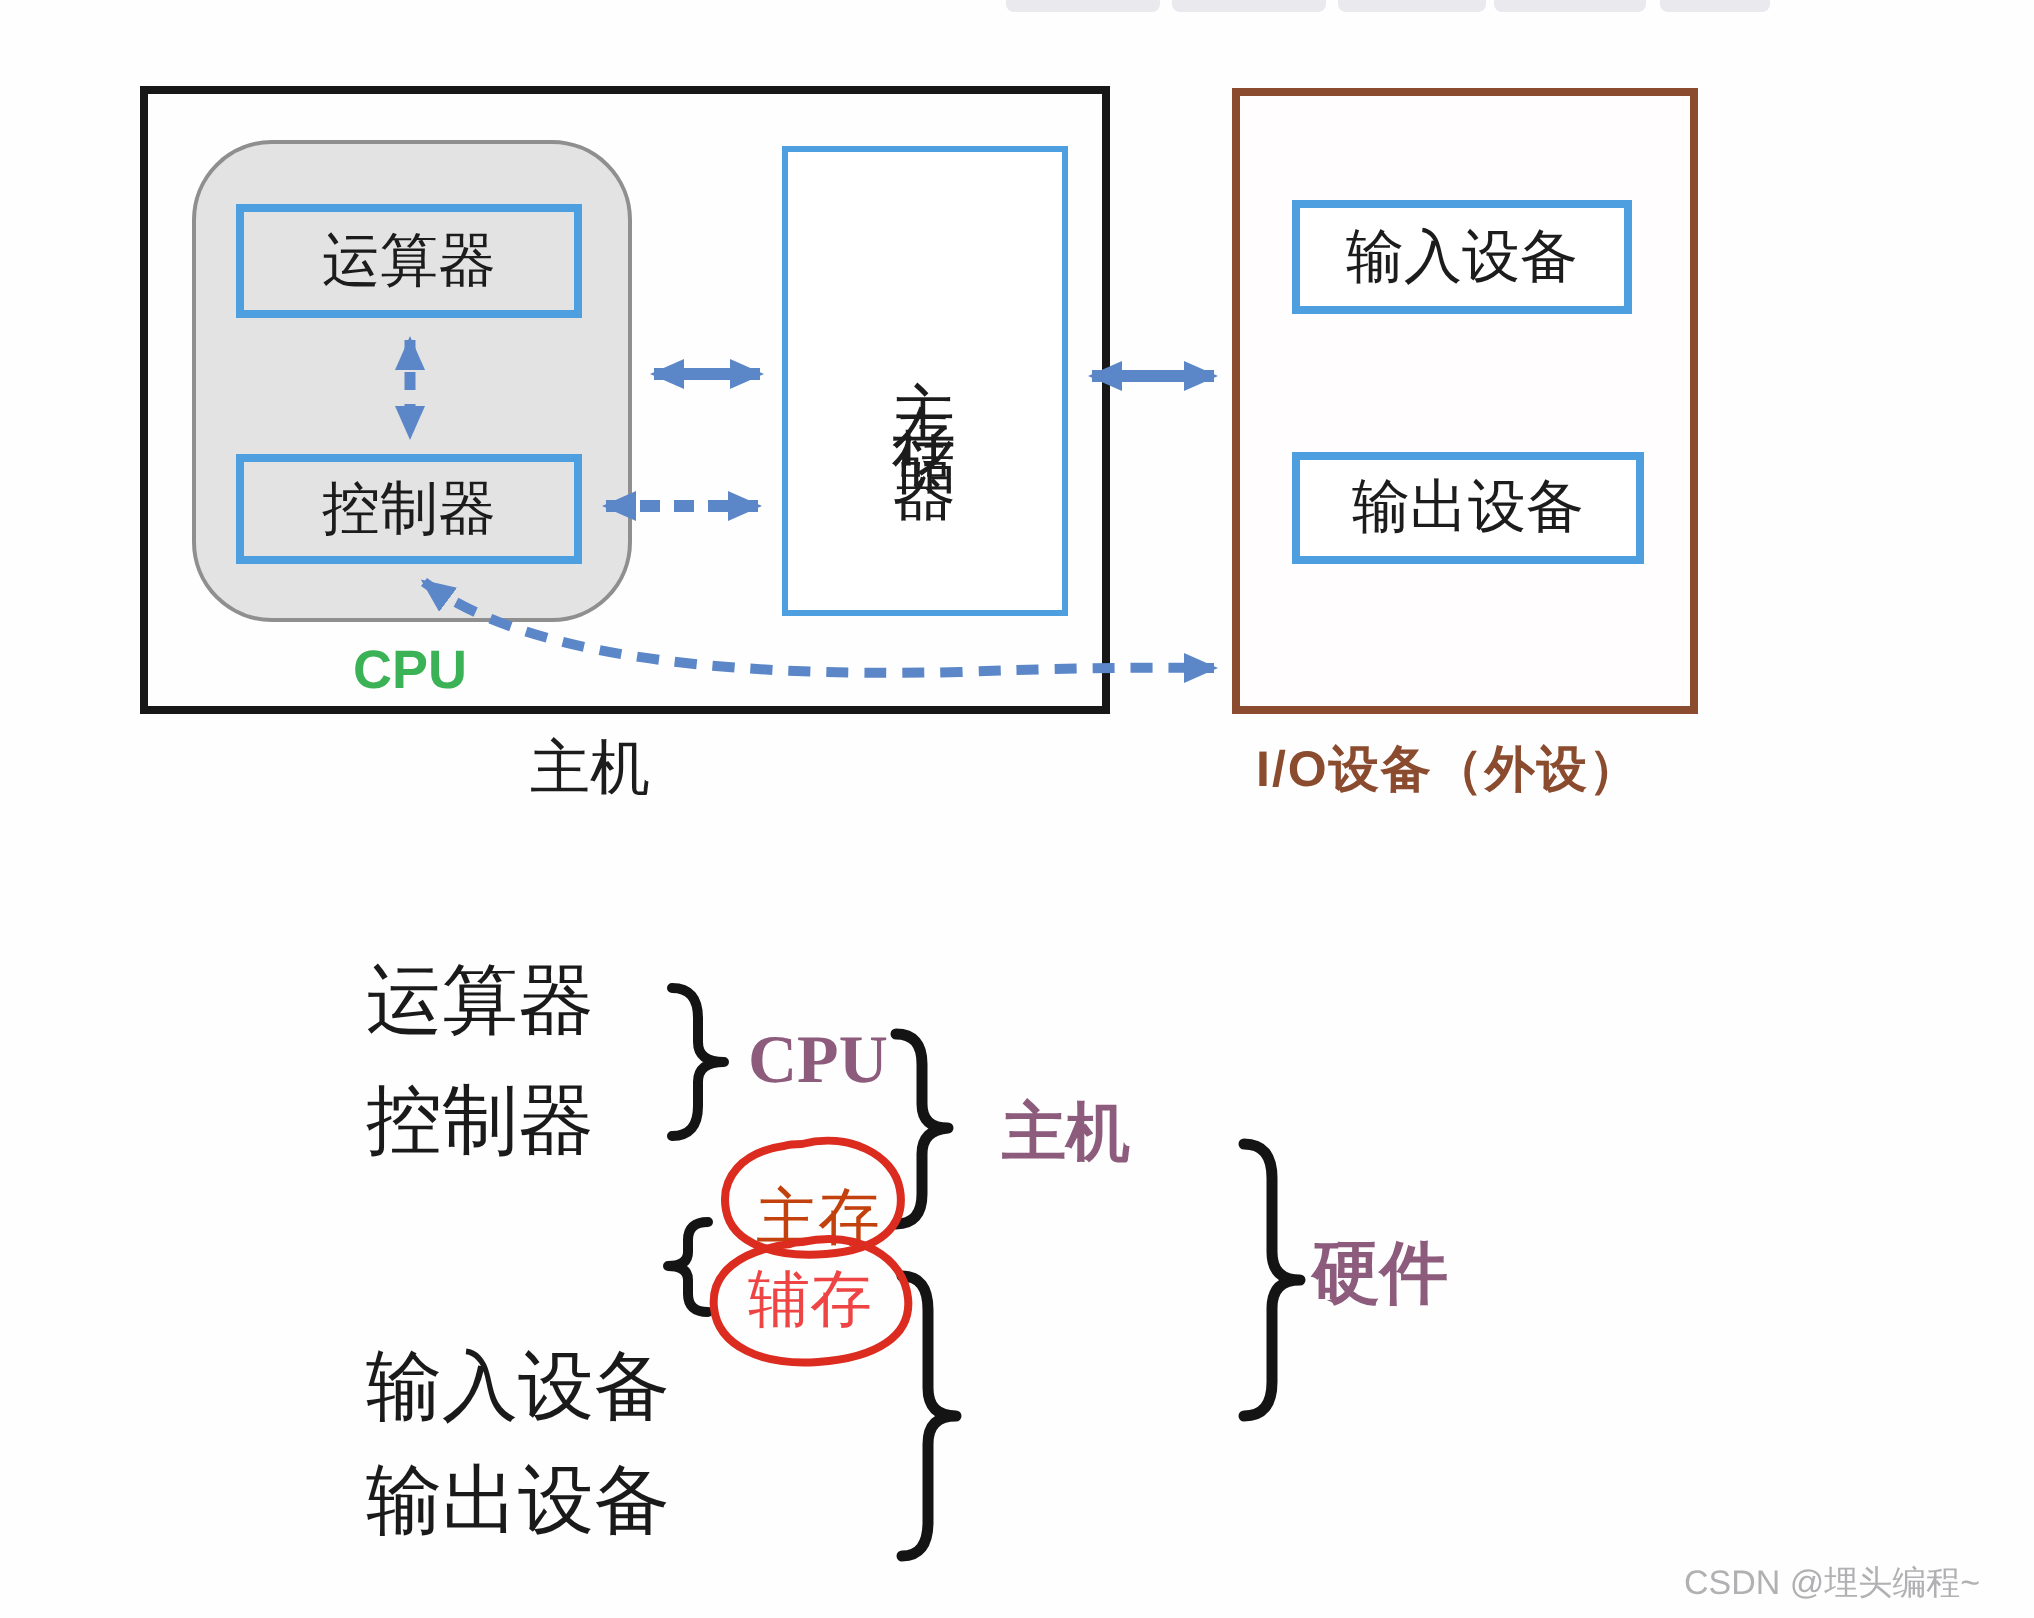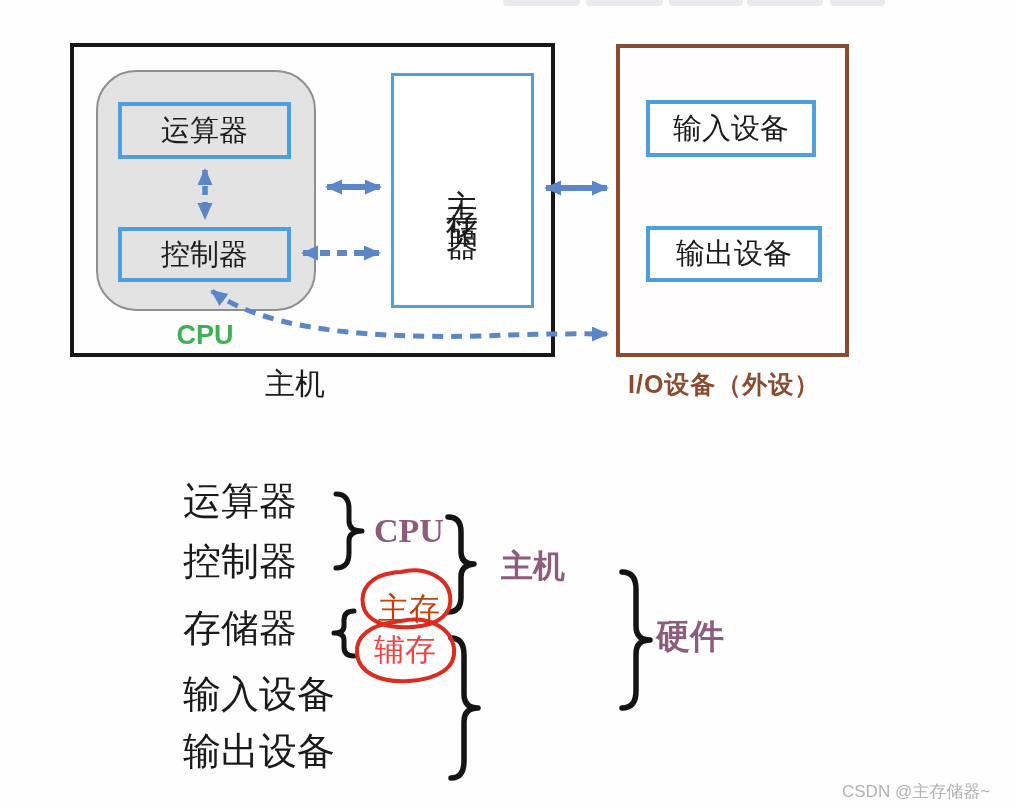--- a/index.html
+++ b/index.html
@@ -86,31 +86,30 @@
   <div class="abs blue-box output-box">
     <span>输出设备</span>
   </div>
 
   <div class="abs cpu-label">CPU</div>
   <div class="abs host-label">主机</div>
   <div class="abs io-label">I/O设备（外设）</div>
 
   <div class="h-item h-i0">运算器</div>
   <div class="h-item h-i1">控制器</div>
-  <div class="h-item h-i2">存储器</div>
   <div class="h-item h-i3">输入设备</div>
   <div class="h-item h-i4">输出设备</div>
 
   <div class="abs purple h-cpu">CPU</div>
   <div class="abs purple h-host">主机</div>
   <div class="abs h-mainmem">主存</div>
   <div class="abs h-auxmem">辅存</div>
   <div class="abs purple h-hw">硬件</div>
 
-  <div class="abs watermark">CSDN @主存储器~</div>
+  <div class="abs watermark">CSDN @埋头编程~</div>
 
   <svg class="overlay" viewBox="0 0 1017 809">
     <defs>
       <marker id="ah" markerUnits="userSpaceOnUse" markerWidth="18" markerHeight="16" refX="15" refY="7.5" orient="auto-start-reverse">
         <path d="M0,0 L17,7.5 L0,15 Z" fill="#5b87c8"></path>
       </marker>
     </defs>
 
     <path d="M205,170 L205,218" stroke="#5b87c8" stroke-width="5.5" fill="none" stroke-dasharray="9 7" marker-start="url(#ah)" marker-end="url(#ah)"></path>
 

